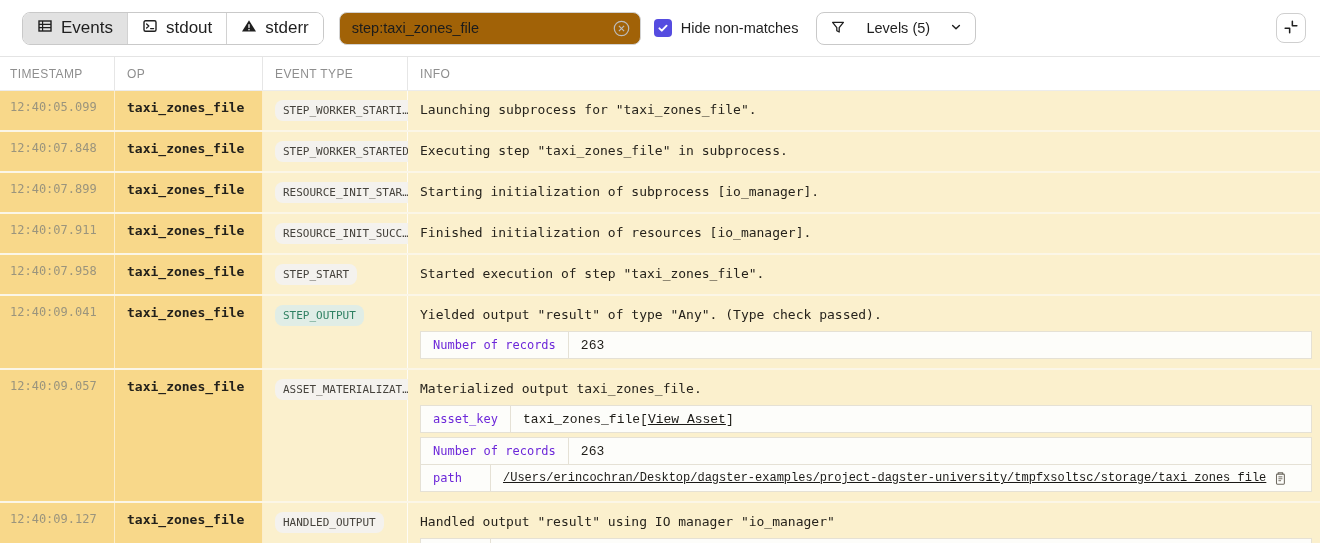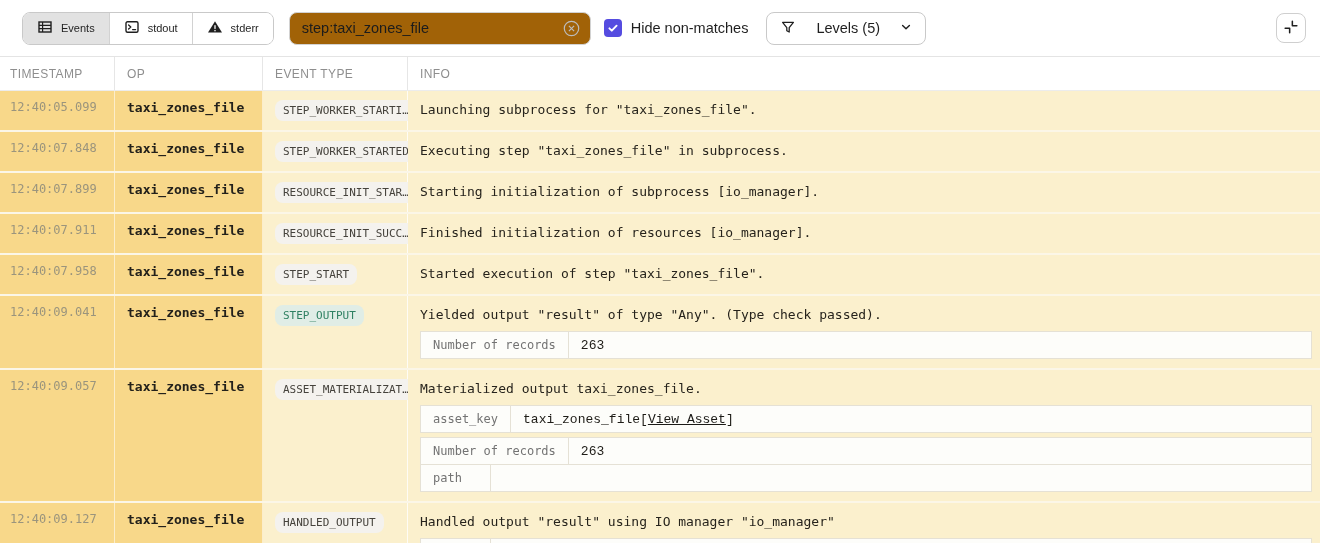--- a/index.html
+++ b/index.html
@@ -3,21 +3,21 @@
 <meta charset="utf-8">
 <style>
   * { box-sizing: border-box; }
   html,body { margin:0; padding:0; background:#fff; }
   body { font-family:"Liberation Sans","DejaVu Sans",sans-serif; color:#1f1f1f; }
   .app { width:1320px; height:543px; overflow:hidden; background:#fff; position:relative; }
 
   
   .toolbar { height:56px; display:flex; align-items:center; padding:0 14px 0 22px; }
   .seg { display:flex; height:33px; border:1px solid #c9c9c9; border-radius:8px; overflow:hidden; background:#fff; margin-right:15px; flex:none; }
-  .seg-btn { display:flex; align-items:center; gap:8px; padding:0 14px; font-size:11px; color:#1f1f1f; background:#fff; border:none; border-right:1px solid #d2d2d2; cursor:pointer; font-family:inherit; }
+  .seg-btn { display:flex; align-items:center; gap:8px; padding:0 14px; font-size:17px; color:#1f1f1f; background:#fff; border:none; border-right:1px solid #d2d2d2; cursor:pointer; font-family:inherit; }
   .seg-btn:last-child { border-right:none;justify-content:flex-end; }
   .seg-btn.active { background:#e2e2e2; }
   .seg-btn svg { flex:none; }
 
   .search { width:302px; height:33px; border:1px solid #d2d2d2; border-radius:8px; display:flex; align-items:center; padding:0 9px 0 12px; margin-right:13px; flex:none; background:#a16207; }
   .search input { border:none; outline:none; flex:1; font-size:14.5px; color:#1c1c1c; font-family:inherit; background:transparent; padding:0; }
   .clear-btn { border:none; background:none; padding:0; display:flex; cursor:pointer; }
 
   .chk-wrap { display:flex; align-items:center; gap:9px; font-size:14.5px; margin-right:18px; cursor:pointer; flex:none; }
   .chk { width:18px; height:18px; border-radius:4px; display:flex; align-items:center; justify-content:center; flex:none; }
@@ -42,21 +42,21 @@
   .c-info { background:#fbf0cd; font-family:"DejaVu Sans Mono","Liberation Mono",monospace; font-size:13px; color:#26231c; padding-right:8px; }
 
   .badge { display:inline-block; font-family:"DejaVu Sans Mono","Liberation Mono",monospace; font-size:11px; background:#f4f2ee; color:#45423c; padding:4px 8px; border-radius:8px; white-space:nowrap; }
   .badge.success { background:#e0ede6; color:#2f8062; }
 
   .info-line { line-height:15px; padding-top:2px; }
 
   .meta-table { display:flex; align-items:stretch; border:1px solid #e5e1d5; background:#fdfdfa; margin-top:-1px; }
   .meta-table.first { margin-top:9px; }
   .meta-table.gap { margin-top:4px; }
-  .meta-key { padding:6px 12px; font-family:"DejaVu Sans Mono","Liberation Mono",monospace; font-size:12px; color:#737373; border-right:1px solid #e5e1d5; white-space:nowrap; min-width:70px; }
+  .meta-key { padding:6px 12px; font-family:"DejaVu Sans Mono","Liberation Mono",monospace; font-size:12px; color:#6d28d9; border-right:1px solid #e5e1d5; white-space:nowrap; min-width:70px; }
   .meta-val { padding:5px 12px; font-family:Liberation Mono, monospace; font-size:13px; color:#1e1c17; flex:1; display:flex; align-items:center; gap:7px; }
   .link { color:#1b1a17; text-decoration:underline; cursor:pointer; }
   .link-path { font-size:12px; word-break:break-all; }
   .copy-btn { border:none; background:none; padding:0; display:flex; cursor:pointer; flex:none; }
 </style>
 </head>
 <body>
 
 <div class="app">
 
@@ -214,20 +214,30 @@
               </div>
             </div>
             <div class="meta-table gap">
               <div class="meta-key">Number of records</div>
               <div class="meta-val">
                 <span>263</span>
               </div>
             </div>
             <div class="meta-table">
               <div class="meta-key">path</div>
+              <div class="meta-val">
+                <a class="link link-path">/Users/erincochran/Desktop/dagster-examples/project-dagster-university/tmpfxsoltsc/storage/taxi_zones_file</a>
+                <button class="copy-btn">
+                  <svg width="14" height="15" viewBox="0 0 16 17">
+                    <rect x="4" y="3.5" width="9" height="11.5" rx="1" fill="none" stroke="#6e6a60" stroke-width="1.2"></rect>
+                    <path d="M6 3.5V2h5v1.5" fill="none" stroke="#6e6a60" stroke-width="1.2"></path>
+                    <path d="M6.2 6.6h4.6M6.2 8.8h4.6M6.2 11h3" stroke="#6e6a60" stroke-width="1.1"></path>
+                  </svg>
+                </button>
+              </div>
             </div>
           </div>
         </div>
         <div class="grid-row row">
           <div class="cell c-ts">12:40:09.127</div>
           <div class="cell c-op">taxi_zones_file</div>
           <div class="cell c-type"><span class="badge">HANDLED_OUTPUT</span></div>
           <div class="cell c-info">
             <div class="info-line">Handled output "result" using IO manager "io_manager"</div>
             <div class="meta-table first">

